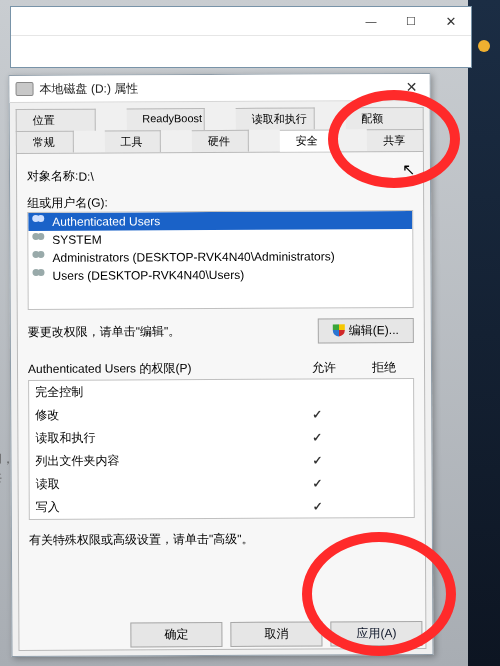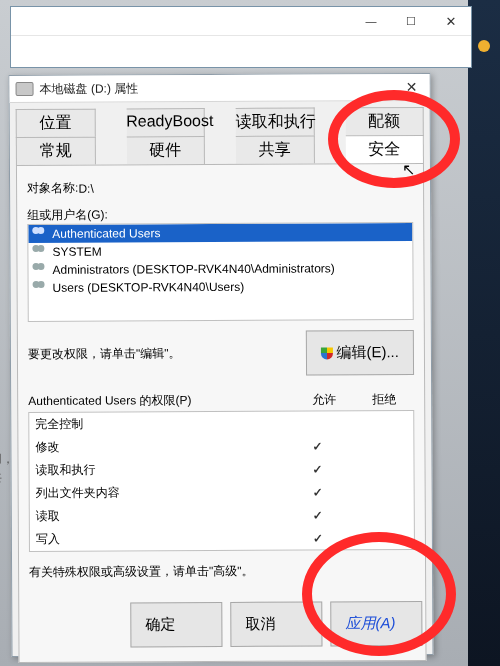--- a/index.html
+++ b/index.html
@@ -85,23 +85,22 @@
     margin: 6px 6px 0 6px;
   }
   .tab-row {
     display: flex;
     gap: 0;
   }
   .tab {
     background: #e9e9e9;
     border: 1px solid #b9b9b9;
     border-bottom: none;
-    padding: 3px 0;
-    font-size: 16px;
-    text-align: center;
+    padding: 3px 16px;
+    font-size: 11px;
     flex: 1;
     min-width: 0;
     white-space: nowrap;
   }
   .tab + .tab { border-left: none; margin-left: 31px; }
   .tab.active {
     background: #fff;
     position: relative;
     z-index: 2;
   }
@@ -151,22 +150,22 @@
   .hint-row {
     display: flex;
     align-items: center;
     justify-content: space-between;
     margin-top: 10px;
     padding-bottom: 6px;
   }
   .btn {
     background: #e6e6e6;
     border: 1px solid #a8a8a8;
-    padding: 12px 14px;
-    font-size: 15px;
+    padding: 3px 14px;
+    font-size: 12px;
   }
   .btn .shield {
     display: inline-block;
     width: 12px; height: 12px;
     background: conic-gradient(#f6c700 0 25%, #d02828 0 50%, #2a75d2 0 75%, #3aa53a 0 100%);
     border-radius: 0 0 50% 50%;
     margin-right: 4px;
     vertical-align: -2px;
   }
   .perm-header {
@@ -196,22 +195,22 @@
     justify-content: space-between;
     margin-top: 12px;
   }
   .dlg-buttons {
     position: absolute;
     right: 10px;
     bottom: 8px;
     display: flex;
     gap: 8px;
   }
-  .dlg-buttons .btn { min-width: 62px; }
-  .btn.disabled { color: #1d4ed8; font-style: italic; }
+  .dlg-buttons .btn { min-width: 62px; text-align: center; }
+  .btn.disabled { color: #0f172a; }
   
   .anno {
     position: absolute;
     border: 10px solid #ff2a2a;
     border-radius: 50%;
     pointer-events: none;
     filter: blur(0.3px);
   }
   .anno1 { top: 90px;  left: 328px; width: 112px; height: 78px; }
   .anno2 { top: 532px; left: 302px; width: 134px; height: 104px; }
@@ -273,23 +272,24 @@
 
     <div class="tab-strip">
       <div class="tab-row">
         <div class="tab">位置</div>
         <div class="tab">ReadyBoost</div>
         <div class="tab">读取和执行</div>
         <div class="tab">配额</div>
       </div>
       <div class="tab-row">
         <div class="tab">常规</div>
+        <div class="tab">工具</div>
         <div class="tab">硬件</div>
+        <div class="tab active">安全</div>
         <div class="tab">共享</div>
-        <div class="tab active">安全</div>
       </div>
     </div>
 
     <div class="tab-body">
       <div class="row">
         <span class="label">对象名称:</span>
         <span>D:\</span>
       </div>
 
       <div style="margin-top:10px;">组或用户名(G):</div>

